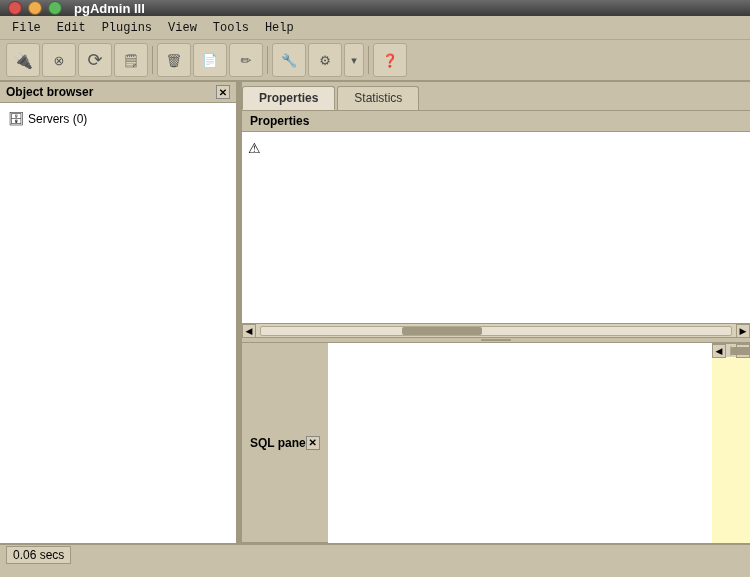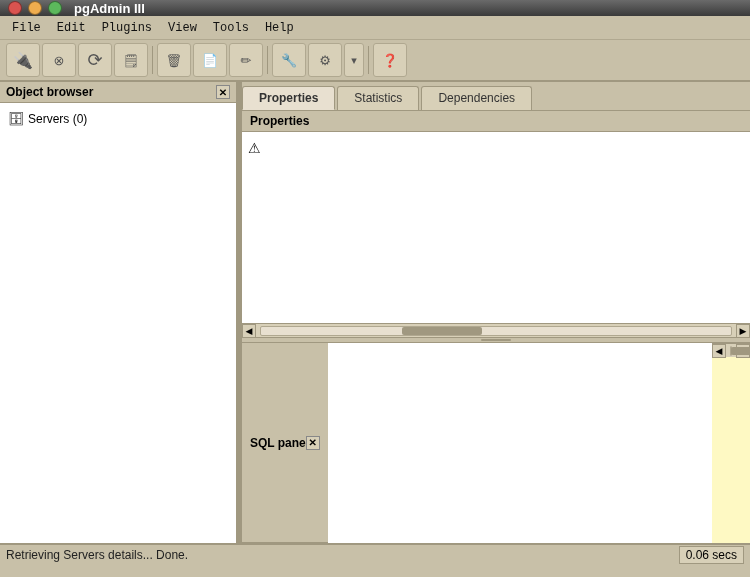--- a/index.html
+++ b/index.html
@@ -389,21 +389,20 @@
     </div>
   </div>
 
   <div id="v-splitter"></div>
 
   <div id="right-panel">
 
     <div id="tabs-bar">
       <div class="tab active">Properties</div>
       <div class="tab">Statistics</div>
-      <div class="tab">Dependencies</div>
     </div>
 
     <div id="properties-pane">
       <div id="properties-header">Properties</div>
       <div id="properties-content">
         <span class="prop-icon">⚠</span>
       </div>
       <div id="properties-scrollbar-area">
         <div class="scroll-arrow">◀</div>
         <div class="hscroll-track">
@@ -429,15 +428,14 @@
           <div class="hscroll-thumb"></div>
         </div>
         <div class="scroll-arrow">▶</div>
       </div>
     </div>
 
   </div>
 </div>
 
 <div id="status-bar">
-  <span id="status-text">Retrieving Servers details... Done.</span>
   <span id="status-time">0.06 secs</span>
 </div>
 
 </body></html>

